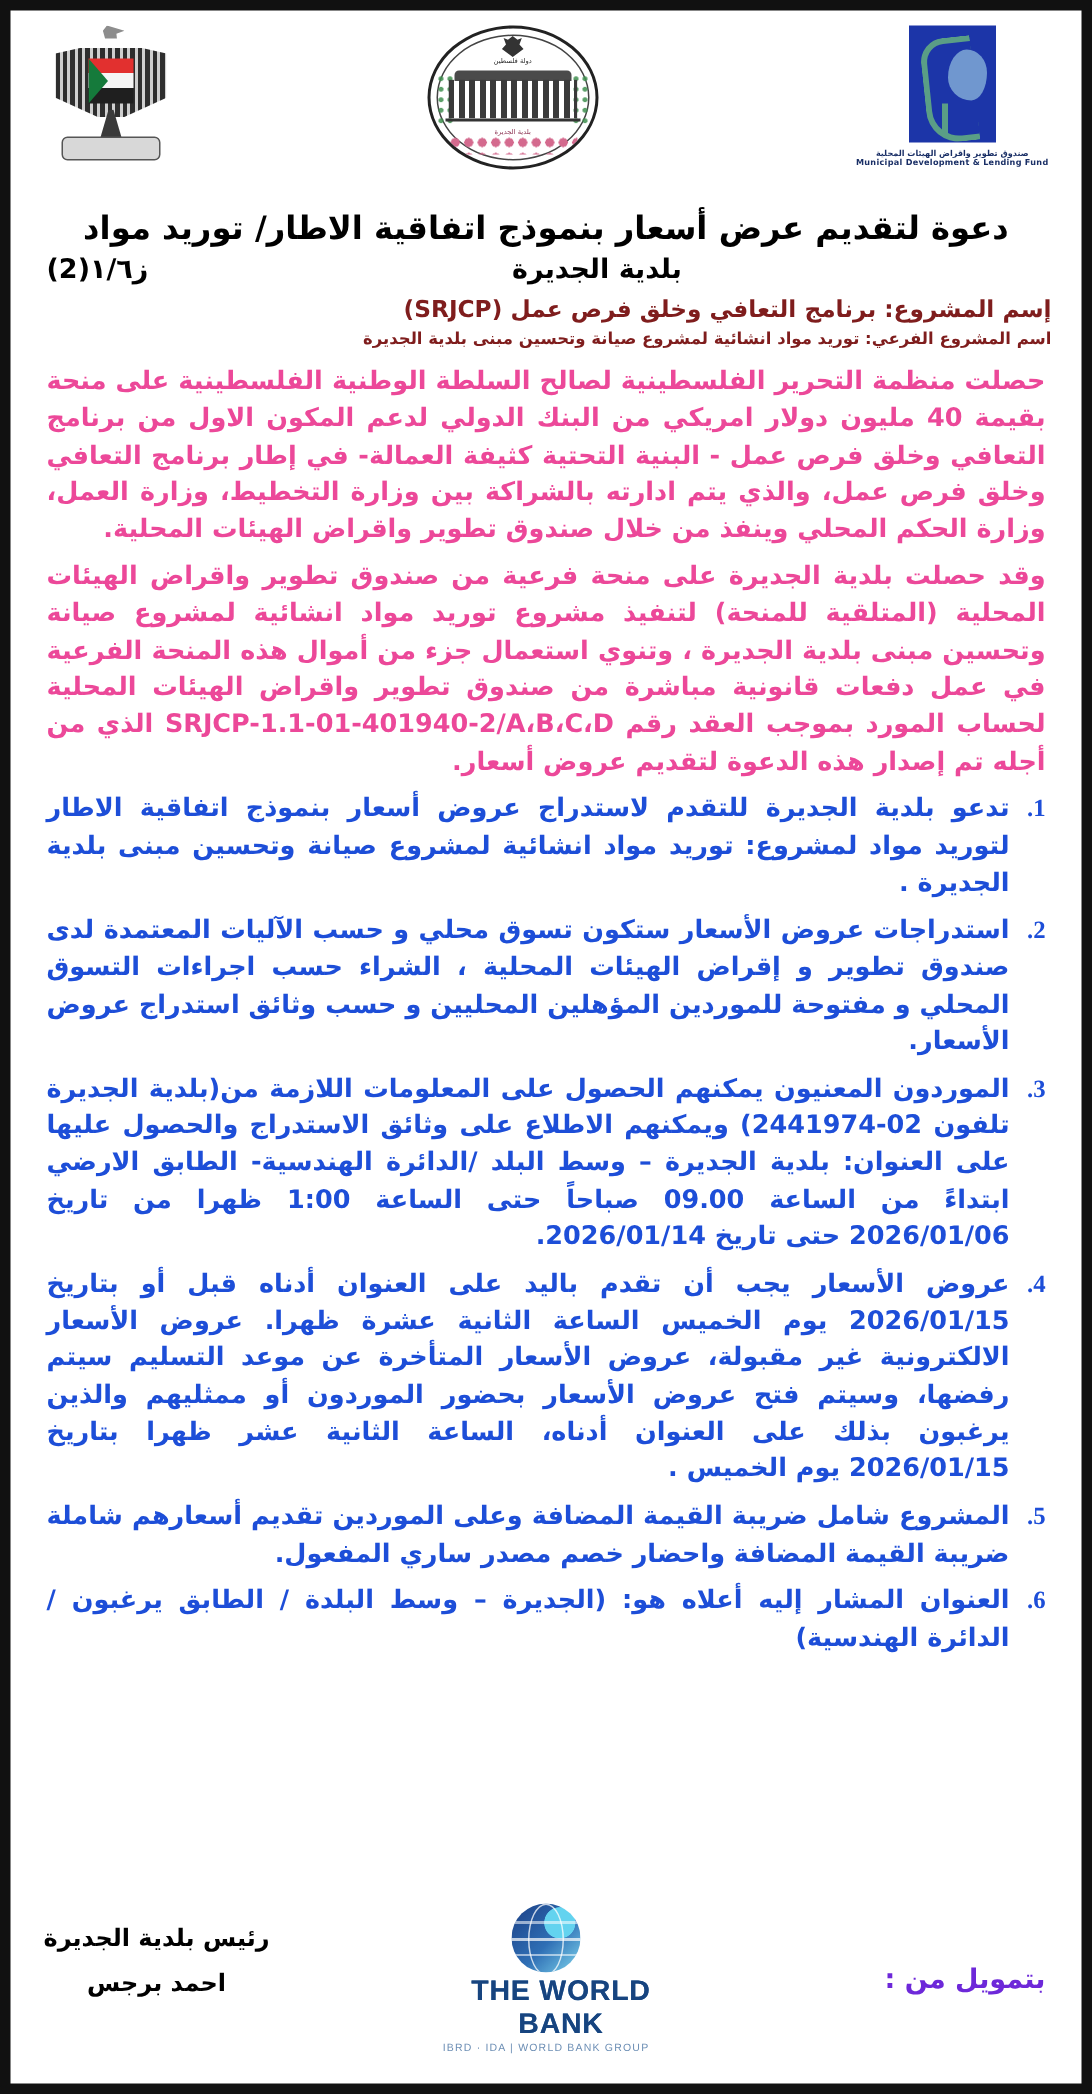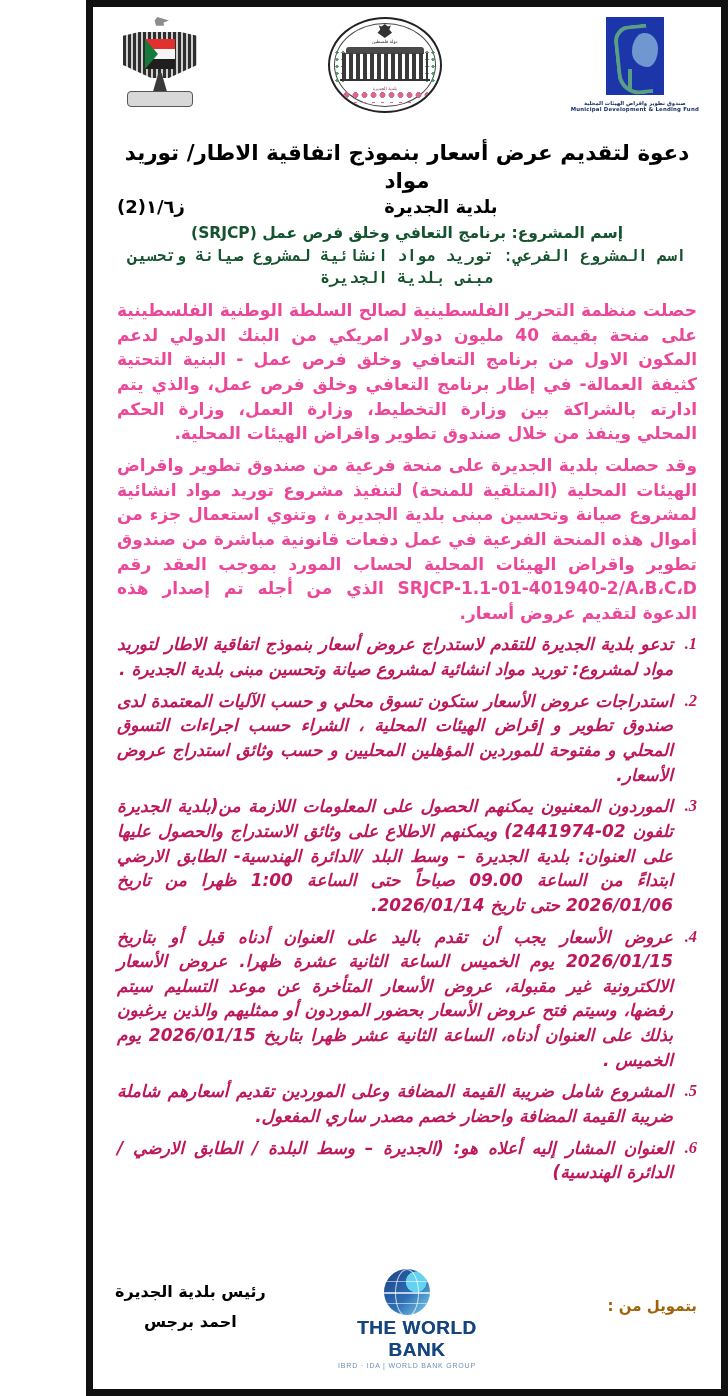--- a/index.html
+++ b/index.html
@@ -2,21 +2,21 @@
 <html lang="ar" dir="rtl"><head>
 <meta charset="utf-8">
 <title>دعوة لتقديم عرض أسعار</title>
 <style>
   html,body{margin:0;padding:0;background:#ffffff;}
   body{
     font-family:"DejaVu Sans","Liberation Sans",sans-serif;
     width:728px;height:1396px;overflow:hidden;
   }
   #page{
-    width:642px;height:1396px;box-sizing:border-box;
+    width:728px;height:1396px;box-sizing:border-box;
     background:#ffffff;
     border:7px solid #111111;
     position:relative;
     padding:6px 10px 0 10px;
   }
   
   .logo-row{
     display:flex;align-items:flex-start;justify-content:space-between;
     height:122px;padding:4px 12px 0 18px;box-sizing:border-box;
   }
@@ -124,38 +124,38 @@
     text-align:center;font-weight:bold;font-size:21.5px;color:#000;
     line-height:1.28;margin:4px 12px 0 12px;letter-spacing:-.2px;
   }
   .subtitle-row{
     display:flex;align-items:baseline;justify-content:space-between;
     margin:2px 14px 0 14px;
   }
   .ref-no{font-weight:bold;font-size:18px;color:#000;direction:rtl;}
   .title-sub{font-weight:bold;font-size:18px;color:#000;text-align:center;flex:1;}
   .proj-line{
-    text-align:center;font-weight:bold;font-size:15.5px;color:#14532d;
+    font-weight:bold;font-size:15.5px;color:#7f1d1d;
     margin:6px 10px 0 10px;line-height:1.35;
   }
-  .proj-line.sub{font-size:16px;margin-top:3px;font-family:Liberation Mono, monospace;}
+  .proj-line.sub{font-size:11px;margin-top:3px;}
   
   .body-wrap{margin:8px 14px 0 14px;}
   p.para{
     font-size:17px;font-weight:bold;color:#ec4899;line-height:1.45;
     margin:0 0 7px 0;text-align:justify;text-justify:inter-word;
     direction:rtl;
   }
   ol.items{
     margin:0;padding:0 24px 0 0;list-style:none;counter-reset:it;
     direction:rtl;
   }
   ol.items > li{
-    position:relative;font-size:17px;font-weight:bold;color:#be185d;
-    line-height:1.45;margin-bottom:7px;text-align:justify;font-style:italic;
+    position:relative;font-size:17px;font-weight:bold;color:#1d4ed8;
+    line-height:1.45;margin-bottom:7px;text-align:justify;
   }
   ol.items > li:before{
     counter-increment:it;content:counter(it) ".";
     position:absolute;right:-24px;top:0;font-weight:bold;font-size:16.5px;
     font-family:"Liberation Serif",serif;
   }
   
   .footer{
     position:absolute;left:10px;right:10px;bottom:8px;height:112px;
   }
@@ -187,21 +187,21 @@
     background:linear-gradient(90deg,#123c74,#2a6fae,#123c74);
     -webkit-background-clip:text;background-clip:text;color:#17447f;
     direction:ltr;
     margin-left:20px;
   }
   .wb-sub{
     font-size:7px;color:#6d8fb5;letter-spacing:.8px;margin-top:1px;direction:ltr;
     font-family:"Liberation Sans",sans-serif;
   }
   .funded{
-    position:absolute;right:14px;top:28px;font-size:15px;font-weight:bold;color:#a16207;
+    position:absolute;right:14px;top:40px;font-size:18px;font-weight:bold;color:#6d28d9;
   }
   .sign{
     position:absolute;left:12px;top:8px;text-align:center;line-height:1.9;
   }
   .sign div{font-size:16px;font-weight:bold;color:#000;}
 </style>
 </head>
 <body>
 
 <div id="page">
@@ -260,21 +260,21 @@
 
     <p class="para">حصلت منظمة التحرير الفلسطينية لصالح السلطة الوطنية الفلسطينية على منحة بقيمة 40 مليون دولار امريكي  من البنك الدولي لدعم المكون الاول من برنامج التعافي وخلق فرص عمل - البنية التحتية كثيفة العمالة- في إطار برنامج التعافي وخلق فرص عمل، والذي يتم ادارته بالشراكة بين وزارة التخطيط، وزارة العمل، وزارة الحكم المحلي وينفذ من خلال صندوق تطوير واقراض الهيئات المحلية.</p>
     <p class="para">وقد حصلت بلدية الجديرة على منحة فرعية من صندوق تطوير واقراض الهيئات المحلية (المتلقية للمنحة)  لتنفيذ مشروع  توريد مواد انشائية  لمشروع صيانة وتحسين مبنى بلدية الجديرة  ، وتنوي استعمال جزء من أموال هذه المنحة الفرعية في عمل دفعات قانونية مباشرة من صندوق تطوير واقراض الهيئات المحلية لحساب المورد بموجب العقد رقم  SRJCP-1.1-01-401940-2/A،B،C،D الذي من أجله تم إصدار هذه الدعوة لتقديم عروض أسعار.</p>
 
     <ol class="items">
       <li>تدعو بلدية الجديرة للتقدم لاستدراج عروض أسعار بنموذج اتفاقية الاطار لتوريد مواد لمشروع: توريد مواد انشائية لمشروع صيانة وتحسين مبنى بلدية الجديرة  .</li>
       <li>استدراجات عروض الأسعار ستكون تسوق محلي و حسب الآليات المعتمدة لدى صندوق تطوير و إقراض الهيئات المحلية ،  الشراء حسب اجراءات التسوق المحلي و مفتوحة للموردين المؤهلين المحليين و حسب وثائق استدراج عروض الأسعار.</li>
       <li>الموردون المعنيون يمكنهم الحصول على المعلومات اللازمة من(بلدية  الجديرة تلفون 02-2441974) ويمكنهم الاطلاع على وثائق الاستدراج والحصول عليها على العنوان: بلدية الجديرة – وسط البلد  /الدائرة الهندسية- الطابق الارضي ابتداءً من الساعة 09.00 صباحاً حتى الساعة 1:00 ظهرا من تاريخ 2026/01/06 حتى تاريخ 2026/01/14.</li>
       <li>عروض الأسعار يجب أن تقدم باليد على العنوان أدناه قبل أو بتاريخ 2026/01/15 يوم الخميس الساعة الثانية عشرة ظهرا. عروض الأسعار الالكترونية غير مقبولة، عروض الأسعار المتأخرة عن موعد التسليم سيتم رفضها، وسيتم فتح عروض الأسعار بحضور الموردون أو ممثليهم والذين يرغبون بذلك على العنوان أدناه، الساعة الثانية عشر ظهرا بتاريخ 2026/01/15 يوم  الخميس .</li>
       <li>المشروع شامل ضريبة القيمة المضافة وعلى الموردين تقديم أسعارهم شاملة ضريبة القيمة المضافة واحضار خصم مصدر ساري المفعول.</li>
-      <li>العنوان المشار إليه أعلاه هو: (الجديرة  – وسط البلدة / الطابق  الارضي / الدائرة الهندسية)</li>
+      <li>العنوان المشار إليه أعلاه هو: (الجديرة  – وسط البلدة / الطابق  يرغبون / الدائرة الهندسية)</li>
     </ol>
   </div>
 
   <div class="footer">
 
     <div class="funded">بتمويل من :</div>
 
     <div class="wb-logo">
       <div class="globe"></div>
       <div class="wb-name">THE WORLD BANK</div>

